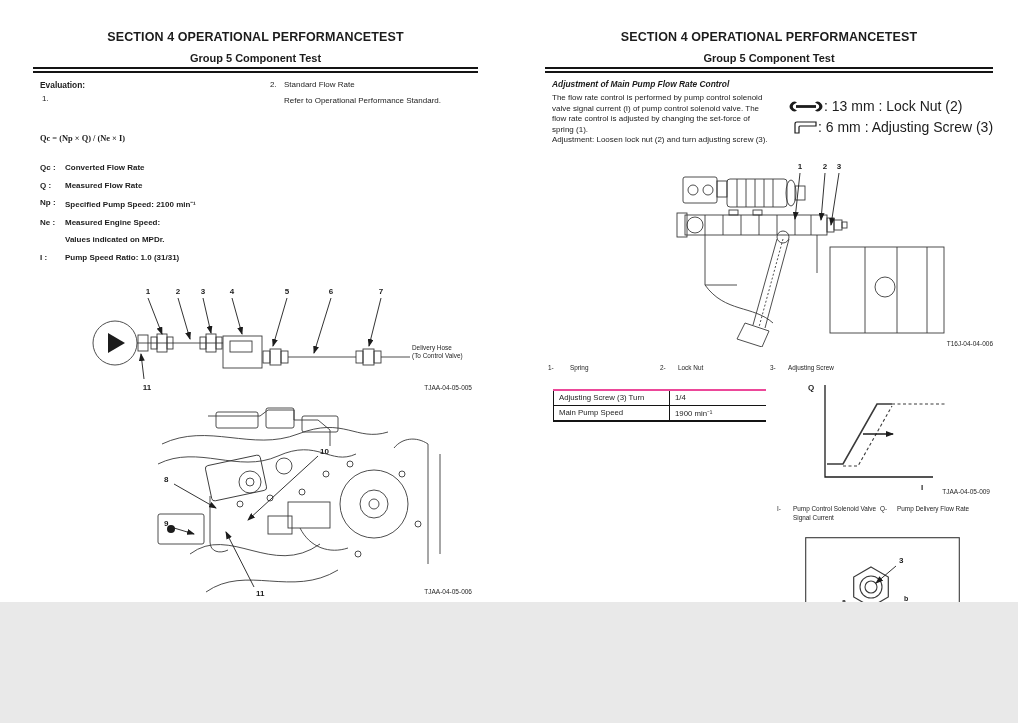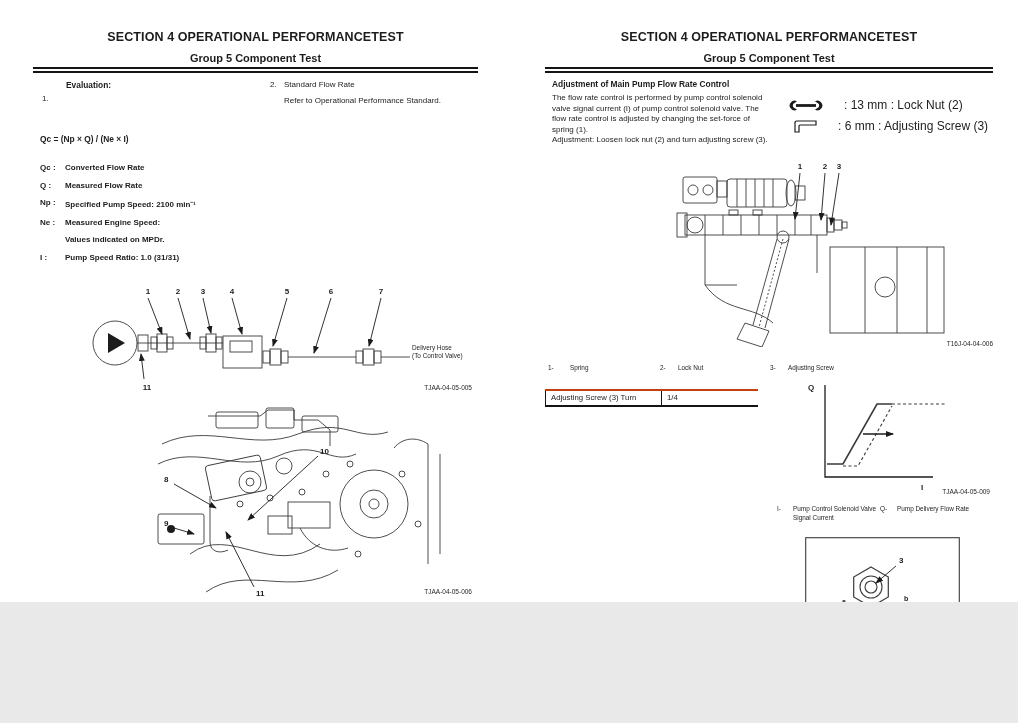--- a/index.html
+++ b/index.html
@@ -13,45 +13,45 @@
   .ruledbl{height:2px;border-top:2px solid #141414;border-bottom:2px solid #141414;}
   .rulebot{border-top:1.5px solid #141414;}
   .h-bold{font-weight:700;font-size:8.4px;}
   .body-txt{font-size:8px;line-height:1.32;}
   .def-row{display:flex;font-weight:700;font-size:8px;margin-bottom:8.6px;}
   .def-term{width:25px;flex:none;}
   .legend-item{display:flex;font-size:6.4px;line-height:1.4;}
   .legend-num{flex:none;}
   .figcode{font-size:6.5px;color:#262626;text-align:right;}
   .pagenum{font-size:9px;text-align:center;}
-  table.adj{border-collapse:collapse;border-top:2px solid #c2410c;border-bottom:2px solid #141414;border-left:1px solid #141414;}
+  table.adj{border-collapse:collapse;border-top:2px solid #ec4899;border-bottom:2px solid #141414;border-left:1px solid #141414;margin-left:8px;}
   table.adj td{font-size:7.8px;padding:2px 5px;height:9.5px;border-bottom:1px solid #141414;}
   table.adj tr:last-child td{border-bottom:none;}
   table.adj td.val{border-left:1px solid #141414;}
   svg text{font-family:"Liberation Sans",sans-serif;font-weight:700;font-size:8px;fill:#1c1c1c;}
   svg .draw{fill:none;stroke:#3a3a3a;stroke-width:0.9;}
   svg .lead{stroke:#1c1c1c;stroke-width:0.9;fill:none;}
-  .toolrow{display:flex;align-items:center;gap:20px;font-size:12px;}
+  .toolrow{display:flex;align-items:center;gap:0;font-size:14px;}
 </style>
 </head>
 <body>
 
 <div class="sheet">
 
   <div class="abs title" style="left:33px;top:30px;width:445px;">SECTION 4 OPERATIONAL PERFORMANCETEST</div>
   <div class="abs subtitle" style="left:33px;top:52px;width:445px;">Group 5 Component Test</div>
   <div class="abs ruledbl" style="left:33px;top:67px;width:445px;"></div>
 
-  <div class="abs h-bold" style="left:40px;top:80px;margin-left:26px;">Evaluation:</div>
+  <div class="abs h-bold" style="left:40px;top:80px;">Evaluation:</div>
   <div class="abs body-txt" style="left:42px;top:94px;">1.</div>
   <div class="abs body-txt" style="left:270px;top:80px;">2.</div>
   <div class="abs body-txt" style="left:284px;top:80px;">Standard Flow Rate</div>
   <div class="abs body-txt" style="left:284px;top:96px;width:180px;">Refer to Operational Performance Standard.</div>
 
-  <div class="abs h-bold" style="left:40px;top:134px;">Qc = (Np × Q) / (Ne × I)</div>
+  <div class="abs h-bold" style="left:40px;top:134px;font-family:Liberation Serif, serif;">Qc = (Np × Q) / (Ne × I)</div>
 
   <div class="abs" style="left:40px;top:163px;width:260px;">
     <div class="def-row">
         <span class="def-term">Qc :</span>
         <span>Converted Flow Rate</span>
       </div>
     <div class="def-row">
         <span class="def-term">Q :</span>
         <span>Measured Flow Rate</span>
       </div>
@@ -231,21 +231,21 @@
       </div>
   </div>
 
   <div class="abs rulebot" style="left:33px;top:668px;width:445px;"></div>
   <div class="abs pagenum" style="left:33px;top:675px;width:445px;">T4-3-27</div>
 
   <div class="abs title" style="left:545px;top:30px;width:448px;">SECTION 4 OPERATIONAL PERFORMANCETEST</div>
   <div class="abs subtitle" style="left:545px;top:52px;width:448px;">Group 5 Component Test</div>
   <div class="abs ruledbl" style="left:545px;top:67px;width:448px;"></div>
 
-  <div class="abs h-bold" style="left:552px;top:79px;">Adjustment of Main Pump Flow Rate Control</div>
+  <div class="abs h-bold" style="left:552px;top:79px;font-style:italic;">Adjustment of Main Pump Flow Rate Control</div>
   <div class="abs body-txt" style="left:552px;top:93px;width:218px;">
     <div>The flow rate control is performed by pump control solenoid valve signal current (I) of pump control solenoid valve. The flow rate control is adjusted by changing the set-force of spring (1).</div>
     <div>Adjustment: Loosen lock nut (2) and turn adjusting screw (3).</div>
   </div>
 
   <div class="abs toolrow" style="left:788px;top:98px;">
     <svg width="36" height="13" viewBox="0 0 36 13">
       <path d="M9,2.4 a4.8,4.8 0 1,0 0,8.2 l-2.6,-1.7 a2.6,2.6 0 0,1 0,-4.8 z" fill="#1c1c1c"></path>
       <rect x="8" y="5.1" width="20" height="2.8" fill="#1c1c1c"></rect>
       <path d="M27,2.4 a4.8,4.8 0 1,1 0,8.2 l2.6,-1.7 a2.6,2.6 0 0,0 0,-4.8 z" fill="#1c1c1c"></path>
@@ -317,20 +317,24 @@
       <span class="legend-num" style="width:18px;">3-</span>
       <span>Adjusting Screw</span>
     </div>
 
   <table class="adj abs" style="left:545px;top:389px;width:213px;">
     <tbody>
         <tr>
           <td style="width:105px;">Adjusting Screw (3) Turn</td>
           <td class="val">1/4</td>
         </tr>
+    <tr>
+          <td>Main Pump Speed</td>
+          <td class="val">1900 min⁻¹</td>
+        </tr>
   </tbody>
     </table>
 
   <svg class="abs" style="left:795px;top:377px;" width="210" height="122" viewBox="0 0 210 122">
     <defs>
         <marker id="ahG" markerWidth="8" markerHeight="6" refX="7" refY="3" orient="auto" markerUnits="userSpaceOnUse">
           <path d="M0,0 L8,3 L0,6 Z" fill="#1c1c1c"></path>
         </marker>
       </defs>
     <text x="13" y="13">Q</text>

